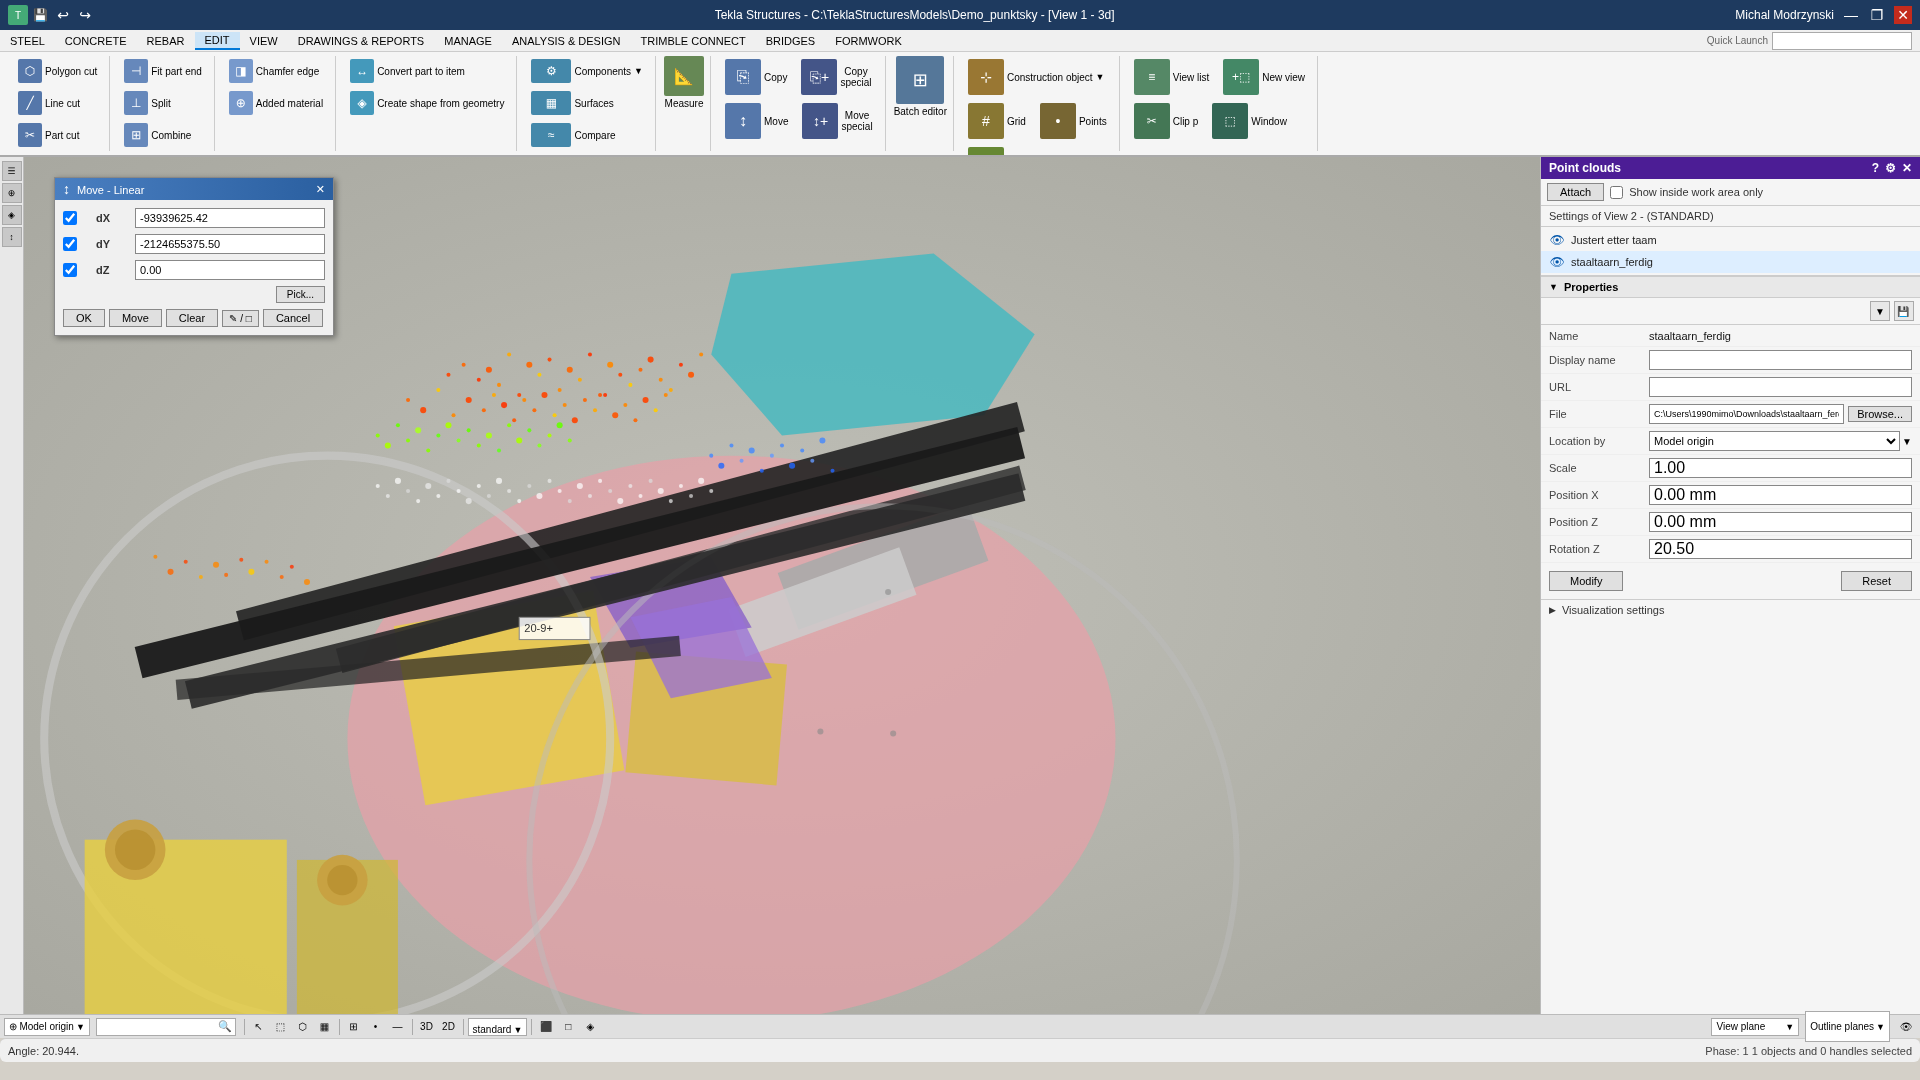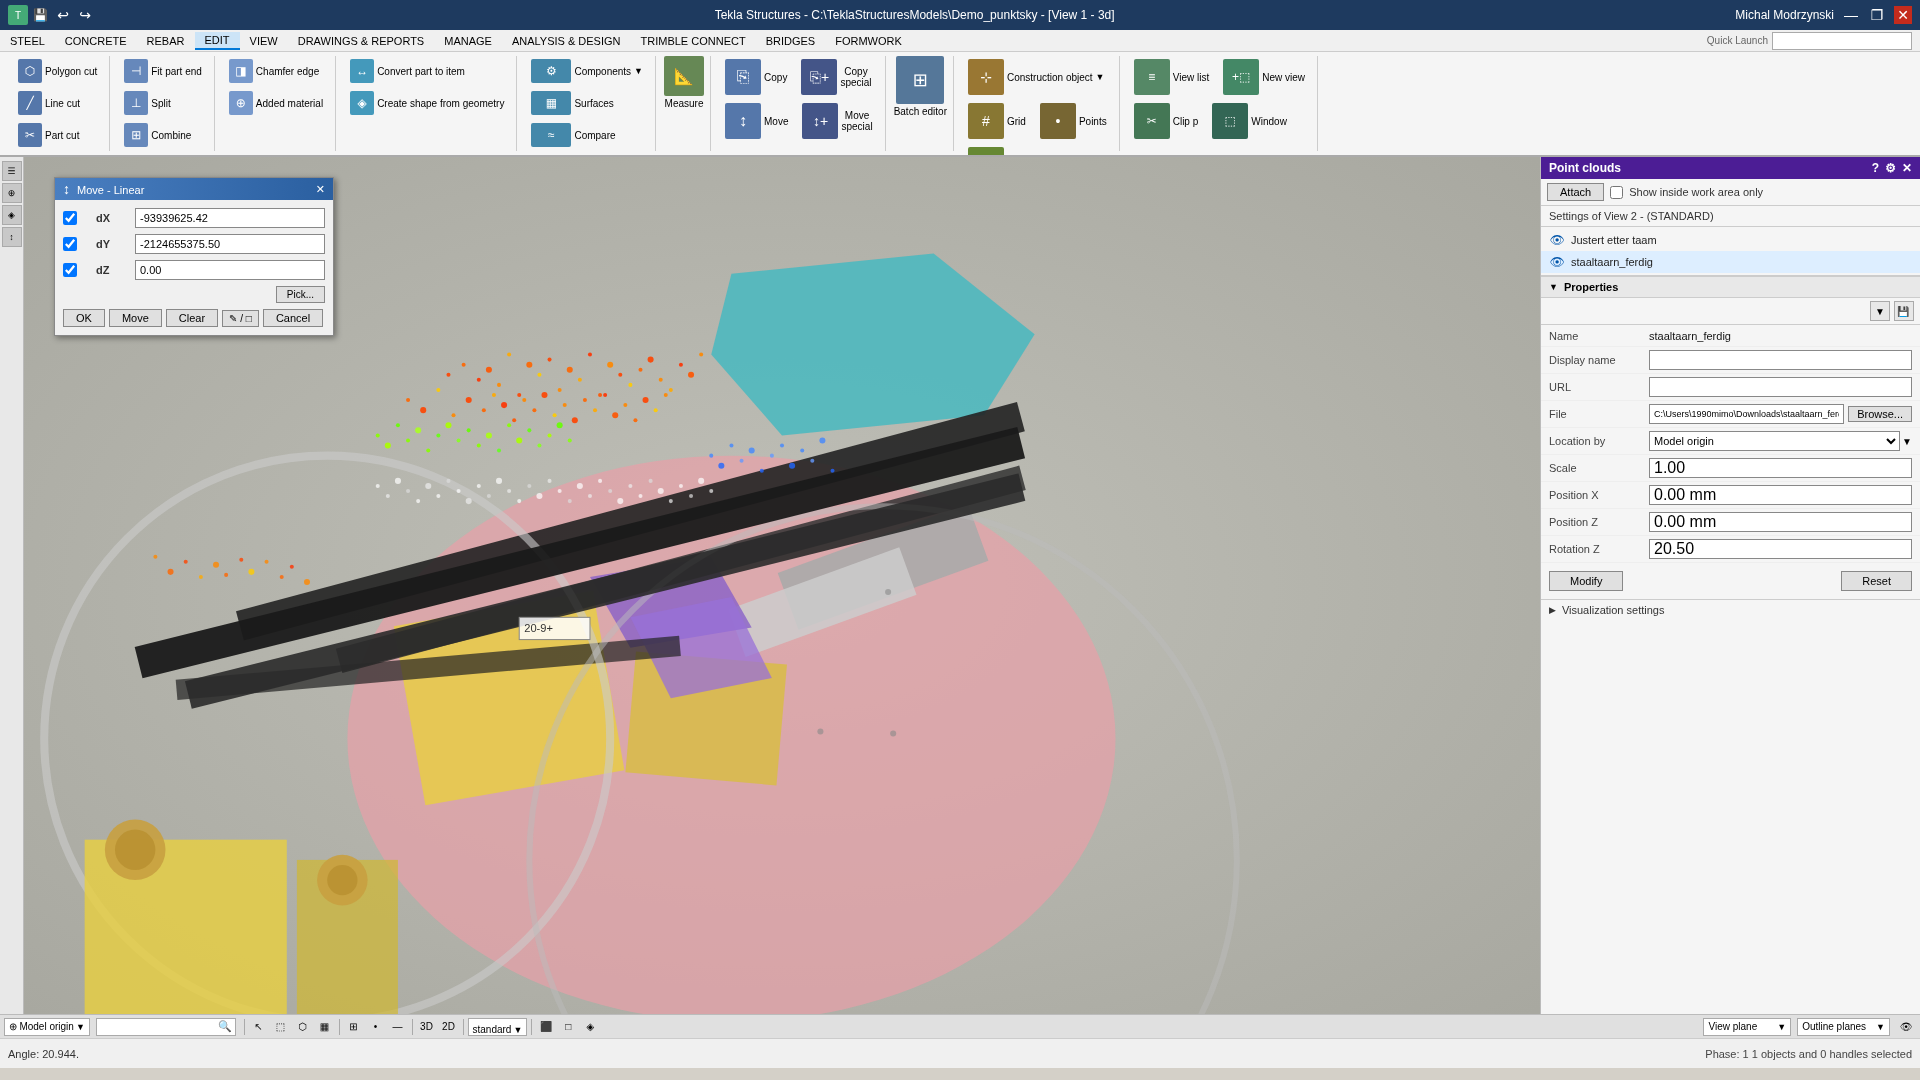--- a/index.html
+++ b/index.html
@@ -392,29 +392,30 @@
       font-size: 11px;
       cursor: pointer;
       display: flex;
       align-items: center;
       gap: 4px;
       color: #333;
     }
 
     
     #statusbar {
-      height: 30px;
+      height: 24px;
       background: #f0f0f0;
       border-top: 1px solid #ccc;
       display: flex;
       align-items: center;
       padding: 0 8px;
       gap: 20px;
       font-size: 11px;
       color: #333;
+      border-radius: 6px;
     }
     .status-left { flex: 1; }
     .status-right { color: #444; }
 
     
     #bottom-toolbar {
       height: 24px;
       background: #e0e0e0;
       border-top: 1px solid #bbb;
       display: flex;
@@ -1036,21 +1037,21 @@
   <div class="bt-sep"></div>
   <button class="bt-btn">⬛</button>
   <button class="bt-btn">□</button>
   <button class="bt-btn">◈</button>
   <div style="flex:1;"></div>
 
   <div style="display:flex;align-items:center;border:1px solid #aaa;background:white;height:18px;padding:0 4px;margin-right:4px;gap:18px;">
     <span style="font-size:10px;">View plane</span>
     <span style="font-size:9px;margin-left:2px;">▼</span>
   </div>
-  <div style="display:flex;align-items:center;border:1px solid #aaa;background:white;height:18px;padding:0 4px;margin-right:4px;gap:8px;">
+  <div style="display:flex;align-items:center;border:1px solid #aaa;background:white;height:31px;padding:0 4px;margin-right:4px;">
     <span style="font-size:10px;">Outline planes</span>
     <span style="font-size:9px;margin-left:2px;">▼</span>
   </div>
   <button class="bt-btn">👁</button>
 </div>
 
 <div id="statusbar">
   <span class="status-left">Angle: 20.944.</span>
   <span class="status-right">Phase: 1    1 objects and 0 handles selected</span>
 </div>

